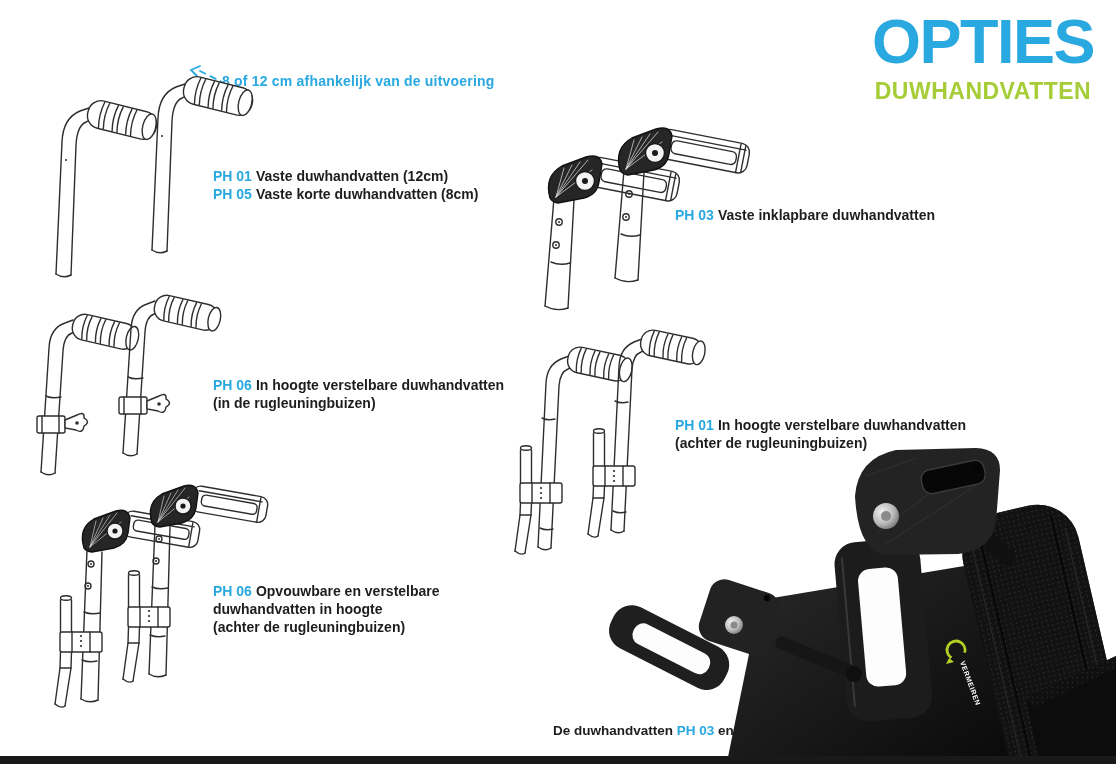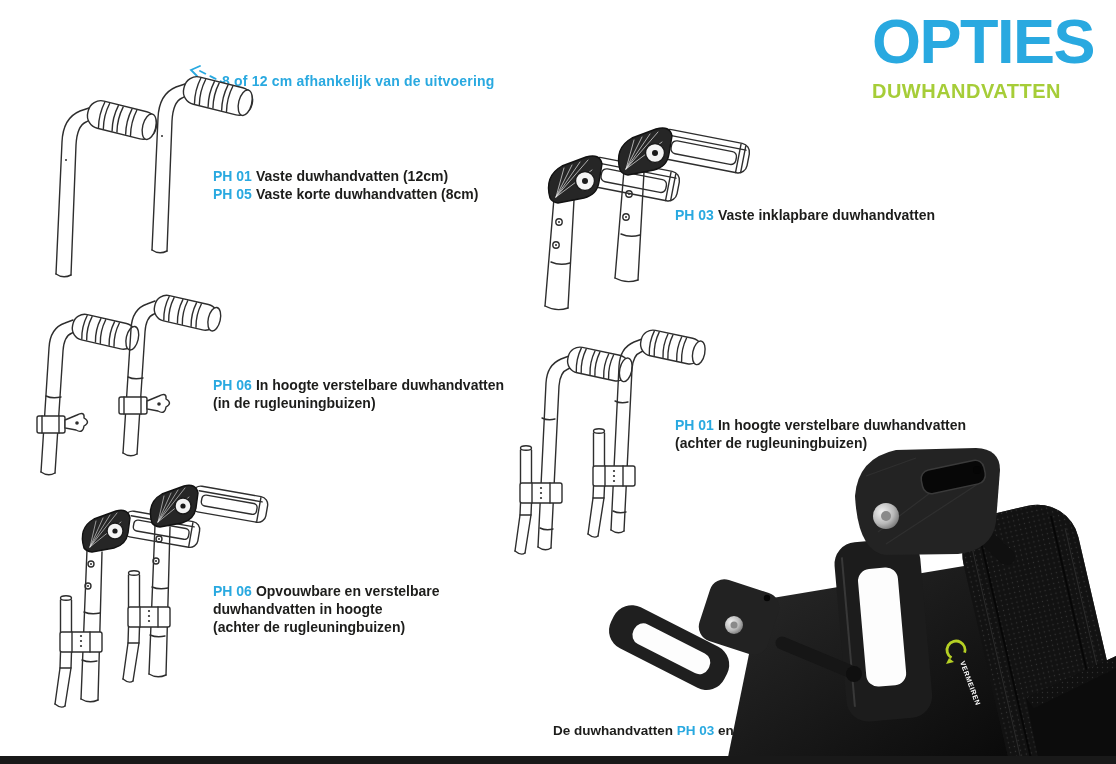--- a/index.html
+++ b/index.html
@@ -5,27 +5,27 @@
   :root{
     --blue:#29a9e0; --green:#a6cd38; --ink:#1d1d1b; --line:#2e2e2e;
   }
   html,body{margin:0;padding:0;background:#e9e9e9;}
   #page{
     position:relative;width:1116px;height:764px;background:#ffffff;
     overflow:hidden;font-family:"Liberation Sans",sans-serif;color:var(--ink);
   }
   .abs{position:absolute;}
   
-  .header{position:absolute;top:8px;right:22px;text-align:left;}
+  .header{position:absolute;top:8px;right:22px;text-align:center;}
   .title{
     color:var(--blue);font-size:63px;line-height:66px;font-weight:800;
     letter-spacing:-1.5px;margin:0;
   }
   .subtitle{
-    color:var(--green);font-size:20px;line-height:30px;font-weight:800;
+    color:var(--green);font-size:23px;line-height:30px;font-weight:800;
     letter-spacing:0.5px;margin:2px 0 0 0;
   }
   
   .annotation{
     position:absolute;left:222px;top:65px;color:var(--blue);
     font-size:14px;font-weight:700;letter-spacing:0.2px;white-space:nowrap;margin-top:8px;
   }
   
   .plabel{position:absolute;font-size:14px;font-weight:700;line-height:18px;white-space:nowrap;}
   .plabel .code{color:var(--blue);margin-right:4px;text-align:center;}

